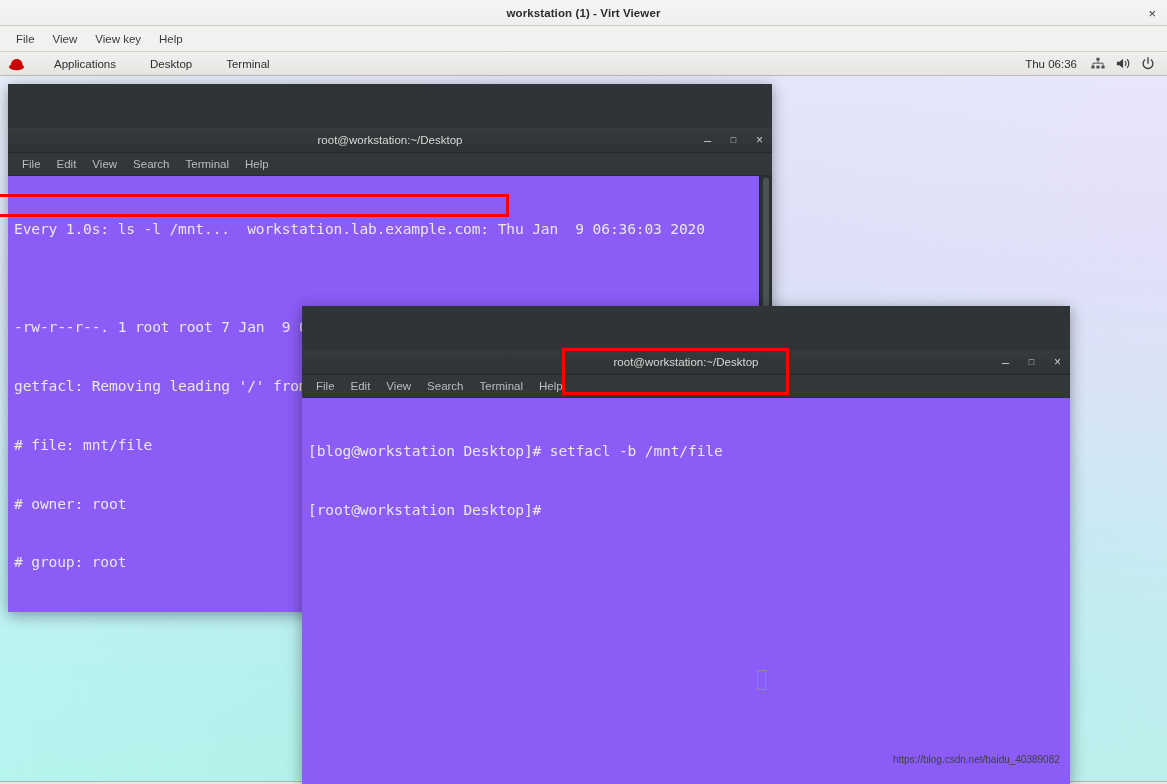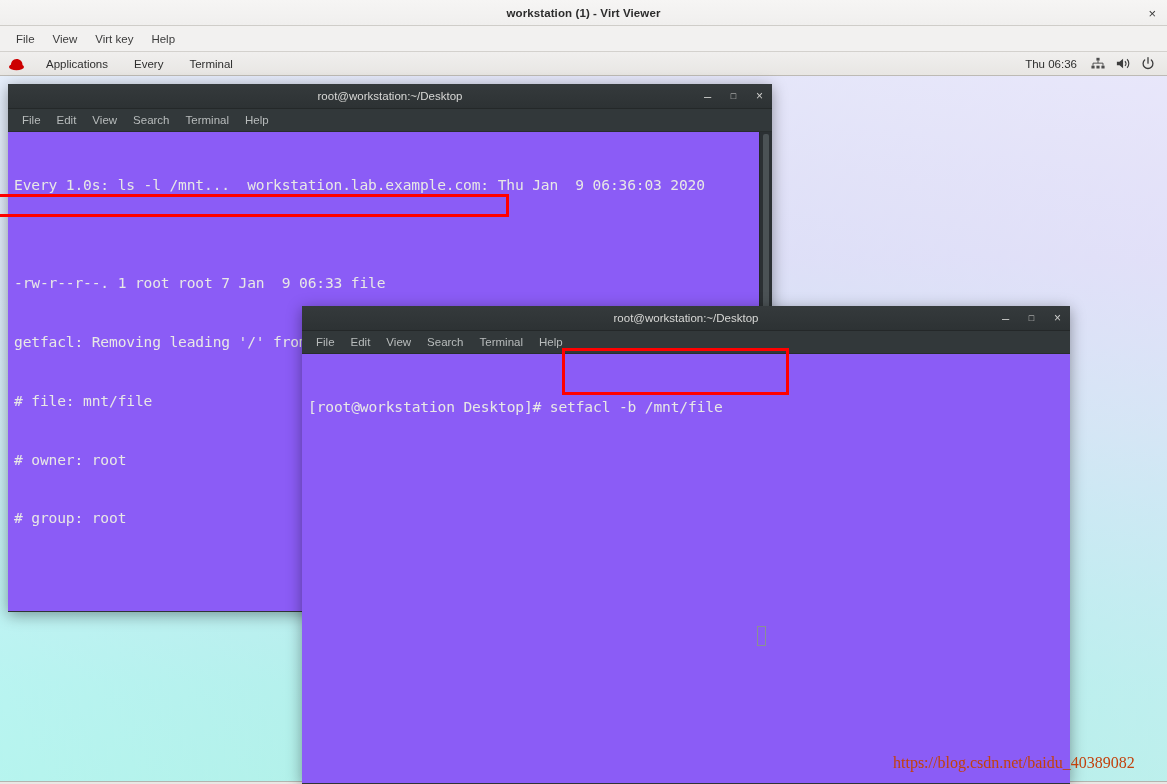--- a/index.html
+++ b/index.html
@@ -71,21 +71,21 @@
   .gnome-panel {
     position: absolute;
     left: 0; top: 52px;
     width: 1167px; height: 24px;
     background: linear-gradient(to bottom, #f0efee 0%, #e8e6e3 100%);
     border-bottom: 1px solid #bdbab5;
     display: flex;
     align-items: center;
     padding: 0 8px;
   }
-  .gnome-left { display: flex; align-items: center; gap: 8px; justify-content: center; }
+  .gnome-left { display: flex; align-items: center; gap: 16px; justify-content: center; }
   .rh-logo {
     width: 17px; height: 14px;
     margin-right: 4px;
     display: inline-block;
     position: relative;
   }
   .panel-item {
     font-size: 11.5px;
     color: #2e2e2e;
     padding: 3px 9px;
@@ -159,20 +159,21 @@
     box-shadow: 0 3px 14px rgba(0,0,0,0.38);
     overflow: hidden;
   }
   .term-titlebar {
     height: 25px;
     background: linear-gradient(to bottom, #353a3c 0%, #2d3234 100%);
     border-bottom: 1px solid #242829;
     display: flex;
     align-items: center;
     position: relative;
+    margin-top: 44px;
   }
   .term-title {
     width: 100%;
     text-align: center;
     font-size: 11.5px;
     color: #d8d8d6;
     white-space: nowrap;
   }
   .term-wctls {
     position: absolute;
@@ -275,56 +276,56 @@
   }
   #redbox2 {
     left: 562px; top: 348px;
     width: 227px; height: 47px;
   }
 
   
   .watermark {
     position: absolute;
     left: 893px; top: 754px;
-    font-size: 16px;
-    color: #c2410c;
-    font-family: Liberation Serif, serif;
+    font-size: 10px;
+    color: #404040;
+    font-family: Liberation Sans, sans-serif;
     white-space: nowrap;
     pointer-events: none;
     z-index: 60;
   }
 </style>
 </head>
 <body>
 
 <div id="app">
 
   <div class="vv-titlebar">
     <span class="vv-title">workstation (1) - Virt Viewer</span>
     <span class="vv-close">×</span>
   </div>
 
   <div class="vv-menubar">
     <div class="vv-menu-item">File</div>
     <div class="vv-menu-item">View</div>
-    <div class="vv-menu-item">Virt key</div>
+    <div class="vv-menu-item">View key</div>
     <div class="vv-menu-item">Help</div>
   </div>
 
   <div class="gnome-panel">
     <div class="gnome-left">
       <span class="rh-logo">
         <svg width="17" height="14" viewBox="0 0 34 28">
           <ellipse cx="17" cy="20" rx="15" ry="6.5" fill="#cc0000"></ellipse>
           <path d="M6 18 C5 10 10 4 17 4 C24 4 29 9 29 16 C29 18 28 19.5 26 20 L7 20 Z" fill="#cc0000"></path>
           <path d="M3 19 C3 16 7 14 13 14 L13 20 L4 21 Z" fill="#cc0000"></path>
         </svg>
       </span>
       <div class="panel-item">Applications</div>
-      <div class="panel-item">Every</div>
+      <div class="panel-item">Desktop</div>
       <div class="panel-item">Terminal</div>
     </div>
     <div class="gnome-right">
       <div class="panel-clock">Thu 06:36</div>
       <div class="panel-icon">
         <svg width="14" height="13" viewBox="0 0 16 14">
           <rect x="6.2" y="0.5" width="3.6" height="3.2" fill="#4d4d4d"></rect>
           <rect x="0.5" y="9.5" width="3.6" height="3.2" fill="#4d4d4d"></rect>
           <rect x="6.2" y="9.5" width="3.6" height="3.2" fill="#4d4d4d"></rect>
           <rect x="11.9" y="9.5" width="3.6" height="3.2" fill="#4d4d4d"></rect>
@@ -401,21 +402,22 @@
     </div>
     <div class="term-menubar">
       <div class="term-menu-item">File</div>
       <div class="term-menu-item">Edit</div>
       <div class="term-menu-item">View</div>
       <div class="term-menu-item">Search</div>
       <div class="term-menu-item">Terminal</div>
       <div class="term-menu-item">Help</div>
     </div>
     <div class="term-body">
-      <div class="term-line">[root@workstation Desktop]# setfacl -b /mnt/file</div>
+      <div class="term-line">[blog@workstation Desktop]# setfacl -b /mnt/file</div>
+      <div class="term-line">[root@workstation Desktop]#</div>
       <div class="cursor-block"></div>
     </div>
   </div>
 
   <div class="red-box" id="redbox2"></div>
 
   <div class="watermark">https://blog.csdn.net/baidu_40389082</div>
 
 </div>
 

